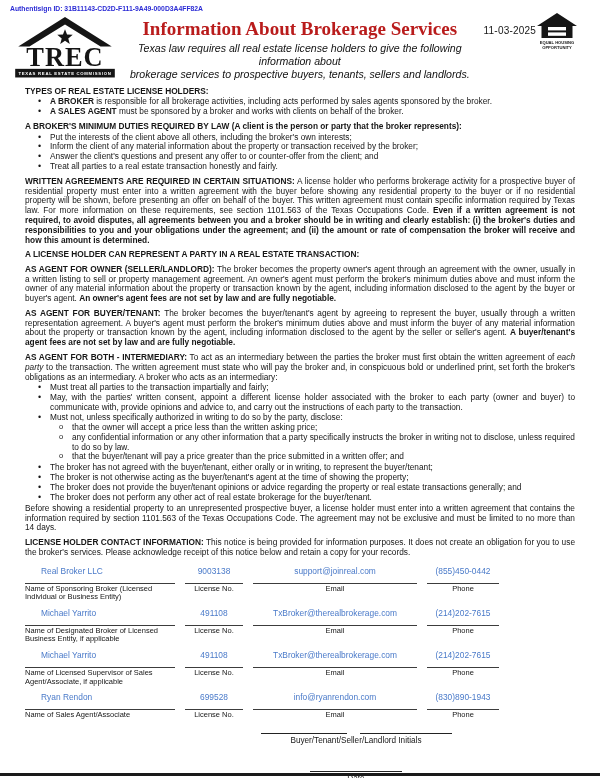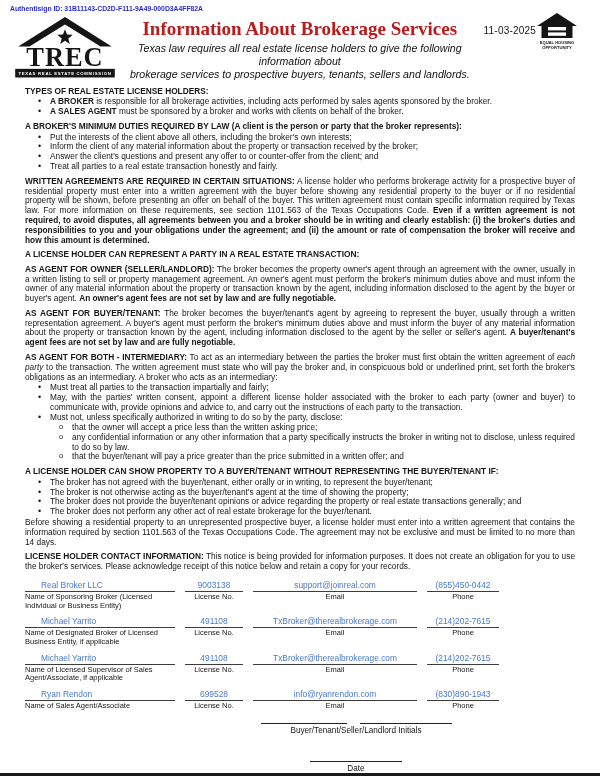--- a/index.html
+++ b/index.html
@@ -47,21 +47,21 @@
   ul.l2 > li::before { content: "o"; position: absolute; left: -13px; top: 0; font-size: 7.5px; }
   .tight { margin-top: 1px; }
   
   .contact { margin: 8px 0 0 25px; }
   .crow { display: grid; grid-template-columns: 150px 58px 164px 72px; column-gap: 10px; }
   .crow + .crow { margin-top: 6px; }
   .cell .value {
     color: var(--field-blue, #4a7ac9);
     font-size: 8.4px; text-align: center;
     border-bottom: 1.2px solid #3c3c3c;
-    padding-bottom: 1px; min-height: 11px;
+    padding-bottom: 7px; min-height: 11px;
     white-space: nowrap; overflow: hidden;
   }
   .cell.name .value { text-align: left; padding-left: 16px; }
   .cell .label { font-size: 7.5px; line-height: 1.15; text-align: center; padding-top: 1px; }
   .cell.name .label { text-align: left; }
   
   .sig-area { display: flex; align-items: center; margin: 13px 0 0 112px; gap: 26px; flex-direction: column; }
   .sig-group { display: flex; flex-direction: column; }
   .sig-lines { display: flex; gap: 13px; }
   .sig-line { width: 86px; border-top: 1.3px solid #222; height: 2px; }
@@ -129,21 +129,20 @@
       <div class="para block"><span class="b ">AS AGENT FOR BOTH - INTERMEDIARY:</span><span>  To act as an intermediary between the parties the broker must first obtain the written agreement of </span><span class="i">each party</span><span> to the transaction. The written agreement must state who will pay the broker and, in conspicuous bold or underlined print, set forth the broker's obligations as an intermediary. A broker who acts as an intermediary:</span></div>
       <ul class="l1 block">
         <li><span>Must treat all parties to the transaction impartially and fairly;</span></li>
         <li><span>May, with the parties' written consent, appoint a different license holder associated with the broker to each party (owner and buyer) to communicate with, provide opinions and advice to, and carry out the instructions of each party to the transaction.</span></li>
         <li><span>Must not, unless specifically authorized in writing to do so by the party, disclose:</span><ul class="l2">
             <li><span>that the owner will accept a price less than the written asking price;</span></li>
             <li><span>any confidential information or any other information that a party specifically instructs the broker in writing not to disclose, unless required to do so by law.</span></li>
             <li><span>that the buyer/tenant will pay a price greater than the price submitted in a written offer; and</span></li>
           </ul></li>
       </ul>
-      <div class="heading block"><span class="b ">A LICENSE HOLDER CAN SHOW PROPERTY TO A BUYER/TENANT WITHOUT REPRESENTING THE BUYER/TENANT IF</span><span>:</span></div>
       <ul class="l1 block">
         <li><span>The broker has not agreed with the buyer/tenant, either orally or in writing, to represent the buyer/tenant;</span></li>
         <li><span>The broker is not otherwise acting as the buyer/tenant's agent at the time of showing the property;</span></li>
         <li><span>The broker does not provide the buyer/tenant opinions or advice regarding the property or real estate transactions generally; and</span></li>
         <li><span>The broker does not perform any other act of real estate brokerage for the buyer/tenant.</span></li>
       </ul>
       <div class="para block tight"><span>Before showing a residential property to an unrepresented prospective buyer, a license holder must enter into a written agreement that contains the information required by section 1101.563 of the Texas Occupations Code. The agreement may not be exclusive and must be limited to no more than 14 days.</span></div>
       <div class="para block"><span class="b ">LICENSE HOLDER CONTACT INFORMATION:</span><span> This notice is being provided for information purposes. It does not create an obligation for you to use the broker's services. Please acknowledge receipt of this notice below and retain a copy for your records.</span></div>
     </div>
 

